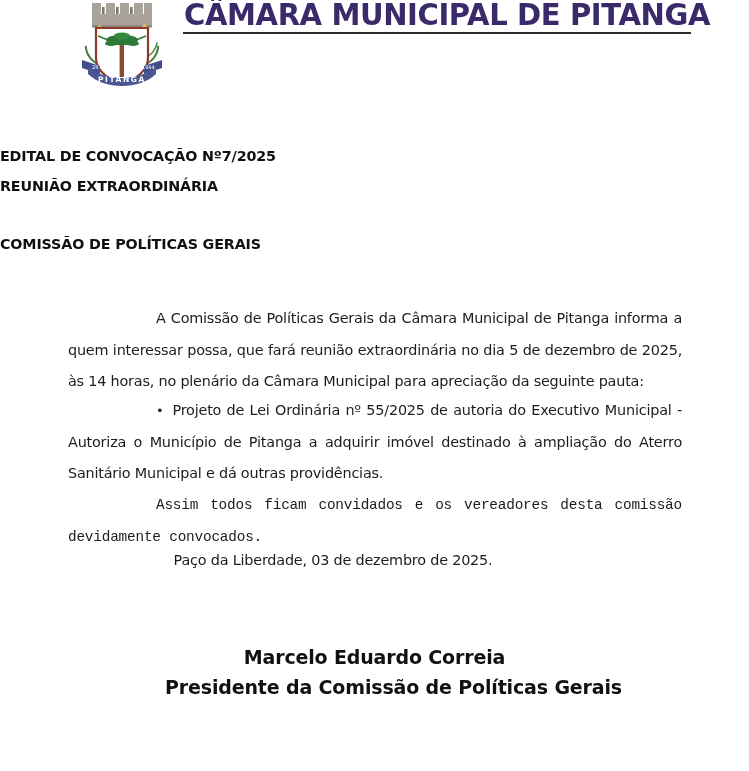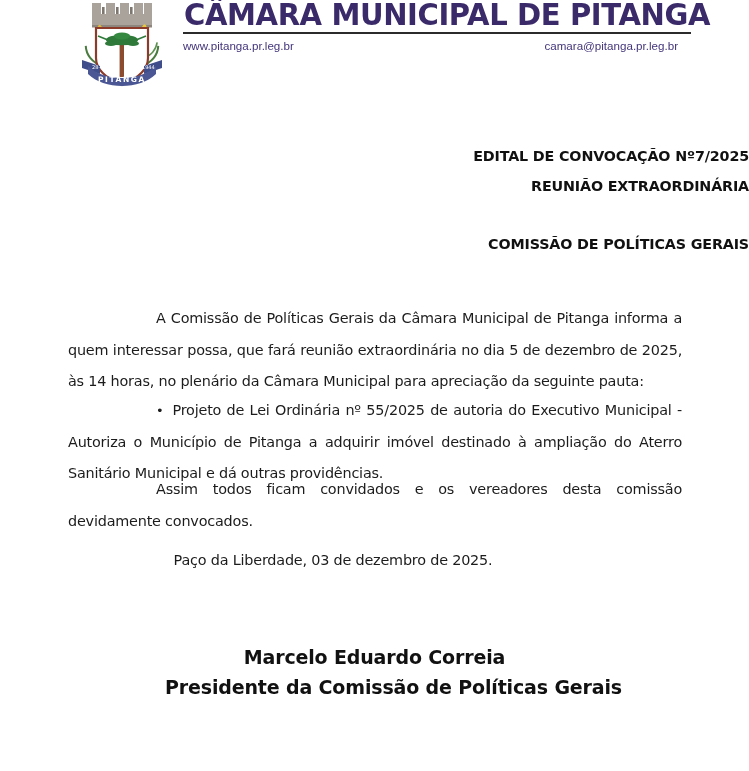--- a/index.html
+++ b/index.html
@@ -85,21 +85,21 @@
     position: absolute;
     left: 0;
     top: 0;
     width: 749px;
   }
 
   .doc-title {
     position: absolute;
     left: 0;
     width: 749px;
-    text-align: right;
+    text-align: left;
     font-family: "DejaVu Sans", "Liberation Sans", sans-serif;
     font-size: 14.3px;
     font-weight: bold;
     color: #111111;
     letter-spacing: -0.15px;
   }
   #title-1 { top: 148px; }
   #title-2 { top: 178px; }
   #title-3 { top: 236px; }
 
@@ -112,21 +112,21 @@
     line-height: 31.5px;
     color: #1c1c1c;
     text-align: justify;
     text-justify: inter-word;
     letter-spacing: -0.2px;
   }
   .para.indent { text-indent: 88px; }
 
   #para-1 { top: 289px; }
   #para-bullet { top: 381px; text-indent: 0; padding-left: 0; }
-  #para-2 { top: 460px; }
+  #para-2 { top: 476px; font-family: Liberation Mono, monospace; }
 
   #bullet-inner { display: block; text-indent: 88px; }
   .bullet-glyph {
     font-family: "DejaVu Sans", sans-serif;
     font-size: 13px;
     padding-right: 9px;
   }
 
   #place-date {
     position: absolute;
@@ -214,24 +214,20 @@
         <text x="26" y="69" font-family="DejaVu Sans, sans-serif" font-size="5" fill="#ffffff">28-1</text>
         <text x="76" y="69" font-family="DejaVu Sans, sans-serif" font-size="5" fill="#ffffff">1944</text>
       </g>
     </svg>
   </div>
 
   <div id="header-text">
     <div id="org-title">CÂMARA MUNICIPAL DE PITANGA</div>
     <div id="header-rule"></div>
     <div id="addr-block">
-      <div class="addr-line" id="addr-line-3">
-        <span>www.pitanga.pr.leg.br</span>
-        <span>camara@pitanga.pr.leg.br</span>
-      </div>
     </div>
   </div>
 </div>
 
 <div id="doc">
 
   <div class="doc-title" id="title-1">EDITAL DE CONVOCAÇÃO Nº7/2025</div>
 
   <div class="doc-title" id="title-2">REUNIÃO EXTRAORDINÁRIA</div>
 

